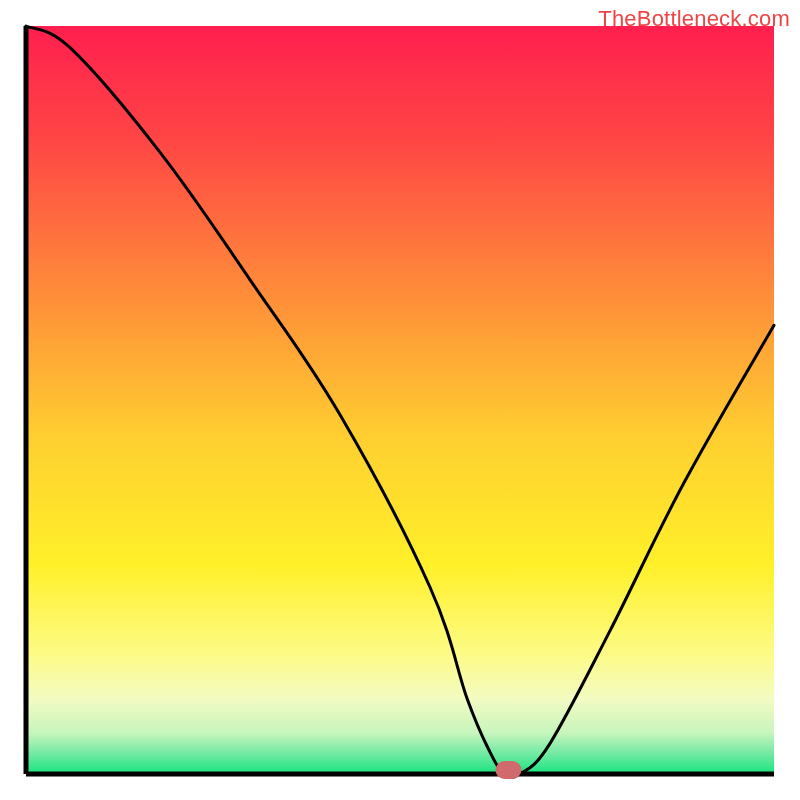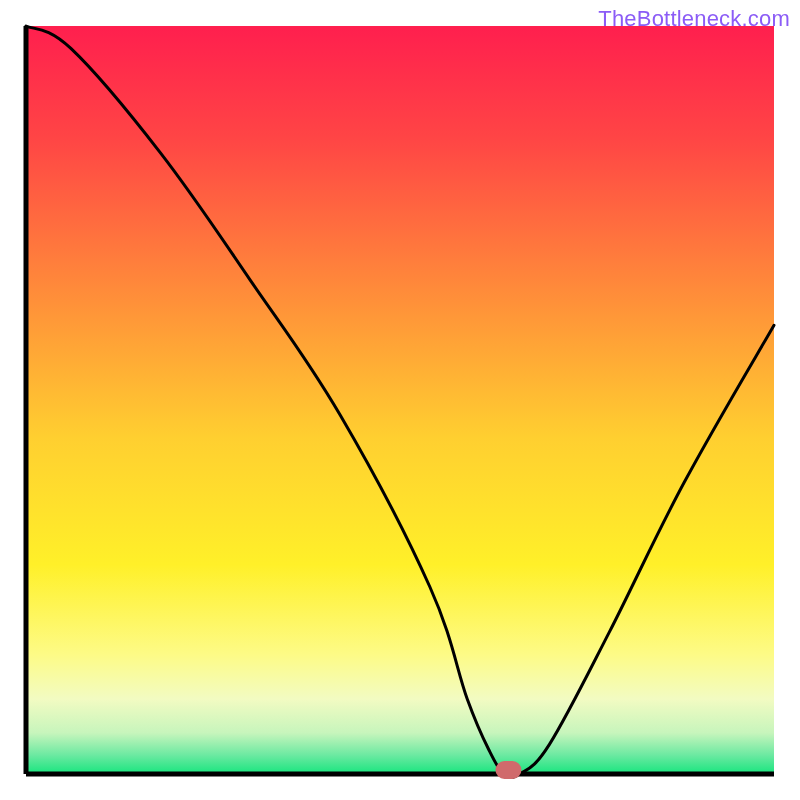--- a/index.html
+++ b/index.html
@@ -13,21 +13,21 @@
   .container {
     position: relative;
     width: 800px;
     height: 800px;
   }
   .watermark {
     position: absolute;
     top: 6px;
     right: 10px;
     font-size: 22px;
-    color: #8b5cf6;
+    color: #ef4444;
     font-weight: 500;
     letter-spacing: 0.2px;
   }
   svg {
     display: block;
   }
 </style>
 </head>
 <body>
 

